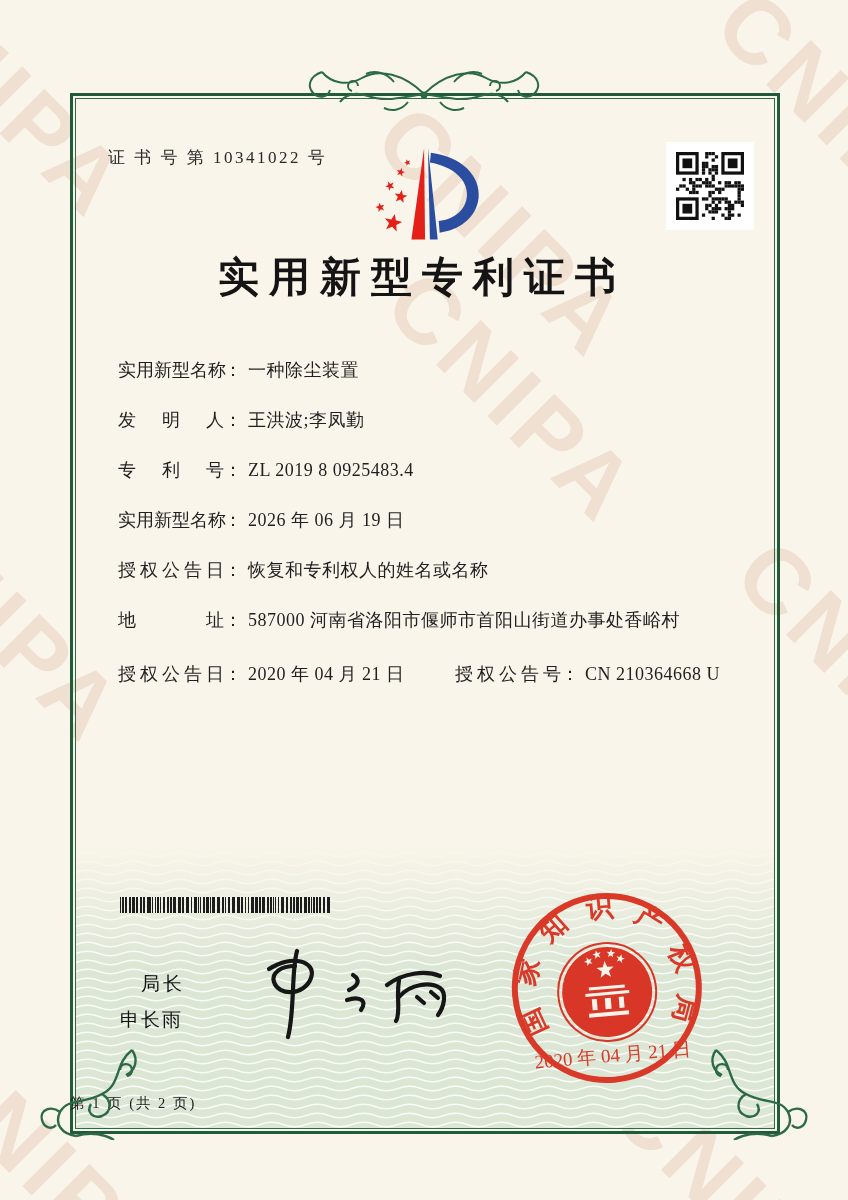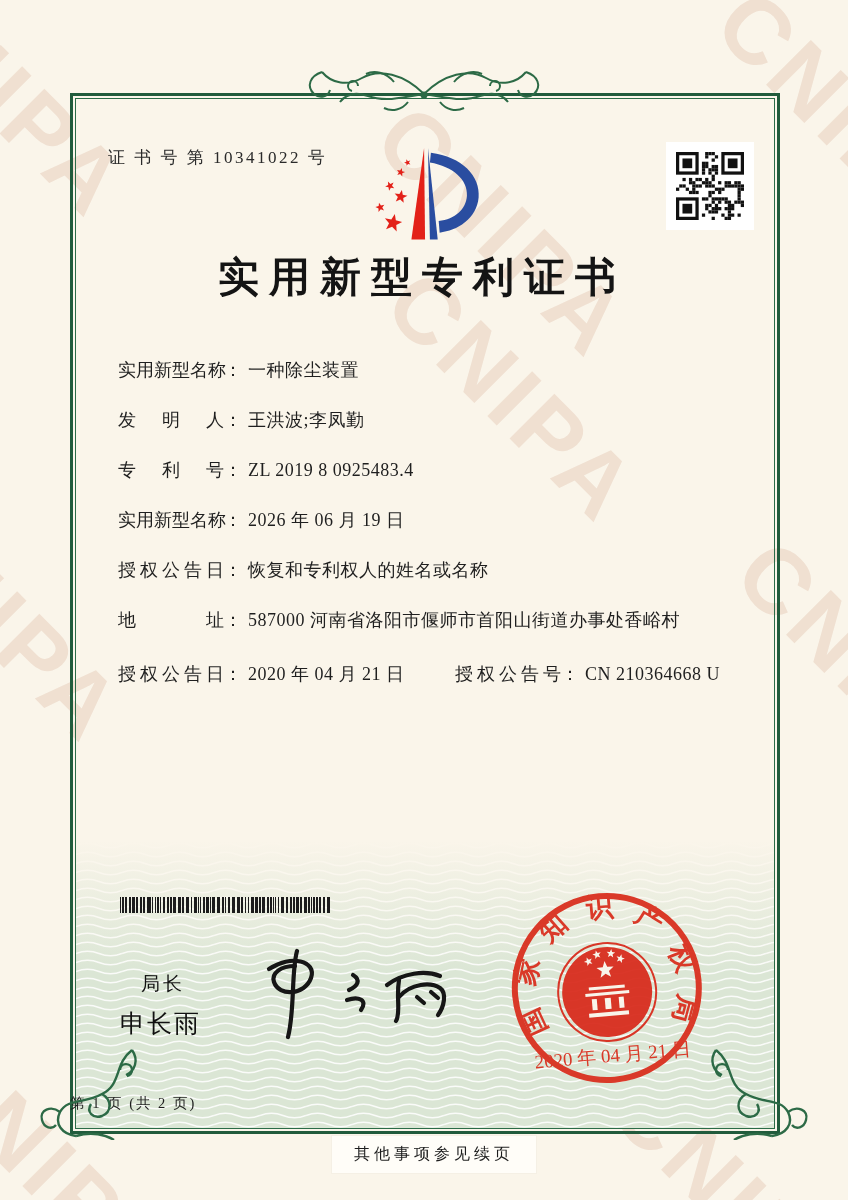--- a/index.html
+++ b/index.html
@@ -28,21 +28,21 @@
   .frow{position:absolute;left:0;font-size:18px;white-space:nowrap;color:#1f1f1f;}
   .flabel{display:inline-block;width:106px;text-align:justify;text-align-last:justify;}
   .fcolon{display:inline-block;margin-right:6px;}
   .fvalue{letter-spacing:0.5px;}
   .grant2{position:absolute;left:337px;top:0;}
   .paras{position:absolute;left:118px;top:699px;width:624px;font-size:17px;line-height:26px;
          text-align:justify;color:#1d1d1d;}
   .paras p{margin:0;text-indent:2em;}
   .barcode{position:absolute;left:120px;top:897px;}
   .signer-title{position:absolute;left:120px;top:971px;font-size:19px;letter-spacing:3px;color:#111;margin-left:21px;}
-  .signer-name{position:absolute;left:120px;top:1007px;font-size:25px;letter-spacing:2px;color:#111;}
+  .signer-name{position:absolute;left:120px;top:1007px;font-size:19px;letter-spacing:2px;color:#111;}
   .signature{position:absolute;left:242px;top:942px;}
   .seal{position:absolute;left:497px;top:880px;transform:rotate(-5deg);opacity:0.93;}
   .page-info{position:absolute;left:70px;top:1094px;width:704px;text-align:left;
              font-size:14.5px;letter-spacing:2px;color:#1d1d1d;}
   .footer-note{position:absolute;left:332px;top:1136px;background:#fffdf8;
                padding:8px 22px;font-size:16px;letter-spacing:4px;color:#1d1d1d;
                box-shadow:0 0 0 1px rgba(0,0,0,0.02);}
   .ornament{position:absolute;z-index:4;}
 </style>
 </head>
@@ -382,15 +382,14 @@
         <rect x="88" y="112" width="44" height="3" fill="#fbf6ec"></rect>
         <rect x="94" y="118" width="5" height="11" fill="#fbf6ec"></rect>
         <rect x="107" y="118" width="6" height="11" fill="#fbf6ec"></rect>
         <rect x="121" y="118" width="5" height="11" fill="#fbf6ec"></rect>
         <rect x="90" y="132" width="40" height="4" fill="#fbf6ec"></rect>
       </g>
       <text x="110" y="182" text-anchor="middle" font-size="19" fill="#d92c1b" font-family="&quot;Liberation Serif&quot;,&quot;DejaVu Serif&quot;,serif">2020 年 04 月 21 日</text>
     </svg>
 
     <div class="page-info">第 1 页 (共 2 页)</div>
-    <div class="footer-note">其他事项参见续页</div>
   </div>
 </div>
 
 </body></html>

